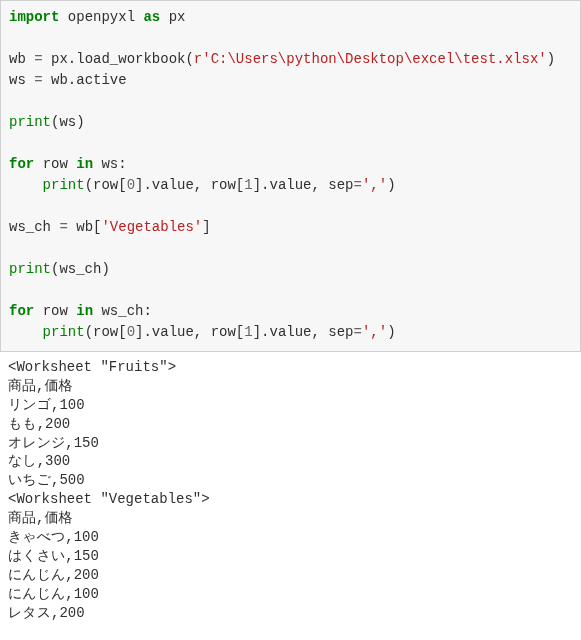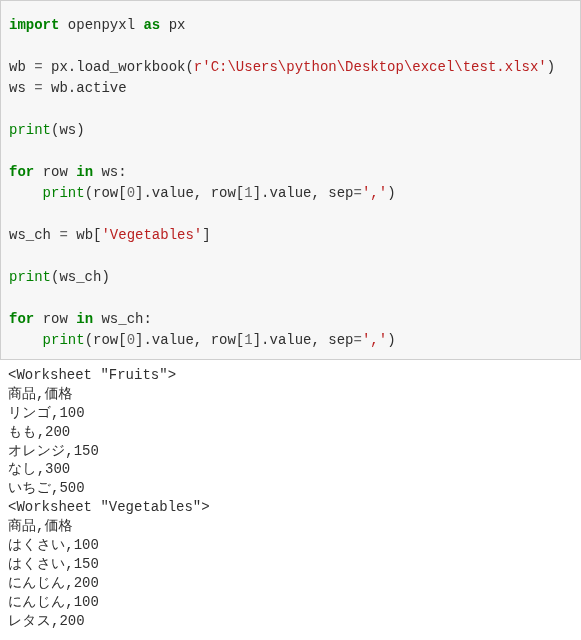--- a/index.html
+++ b/index.html
@@ -6,21 +6,21 @@
     margin: 0;
     padding: 0;
     font-family: "MS Gothic", "Osaka-Mono", "Courier New", monospace;
     font-size: 14px;
     background: #ffffff;
     width: 581px;
   }
   .code-block {
     border: 1px solid #cfcfcf;
     background: #f7f7f7;
-    padding: 14px 8px 8px 8px;
+    padding: 6px 8px 8px 8px;
     line-height: 1.5;
     white-space: pre;
     color: #303030;
   }
   .output-block {
     padding: 6px 8px;
     line-height: 1.35;
     white-space: pre;
     color: #303030;
     background: #ffffff;
@@ -53,17 +53,17 @@
     <span class="bi">print</span><span>(row[</span><span class="num">0</span><span>].value, row[</span><span class="num">1</span><span>].value, sep</span><span class="op">=</span><span class="str">','</span><span>)</span></div>
 <div class="output-block"><span>&lt;Worksheet "Fruits"&gt;</span>
 <span>商品,価格</span>
 <span>リンゴ,100</span>
 <span>もも,200</span>
 <span>オレンジ,150</span>
 <span>なし,300</span>
 <span>いちご,500</span>
 <span>&lt;Worksheet "Vegetables"&gt;</span>
 <span>商品,価格</span>
-<span>はくさい,100</span>
+<span>きゃべつ,100</span>
 <span>はくさい,150</span>
 <span>にんじん,200</span>
 <span>にんじん,100</span>
 <span>レタス,200</span></div>
 
 </body></html>

